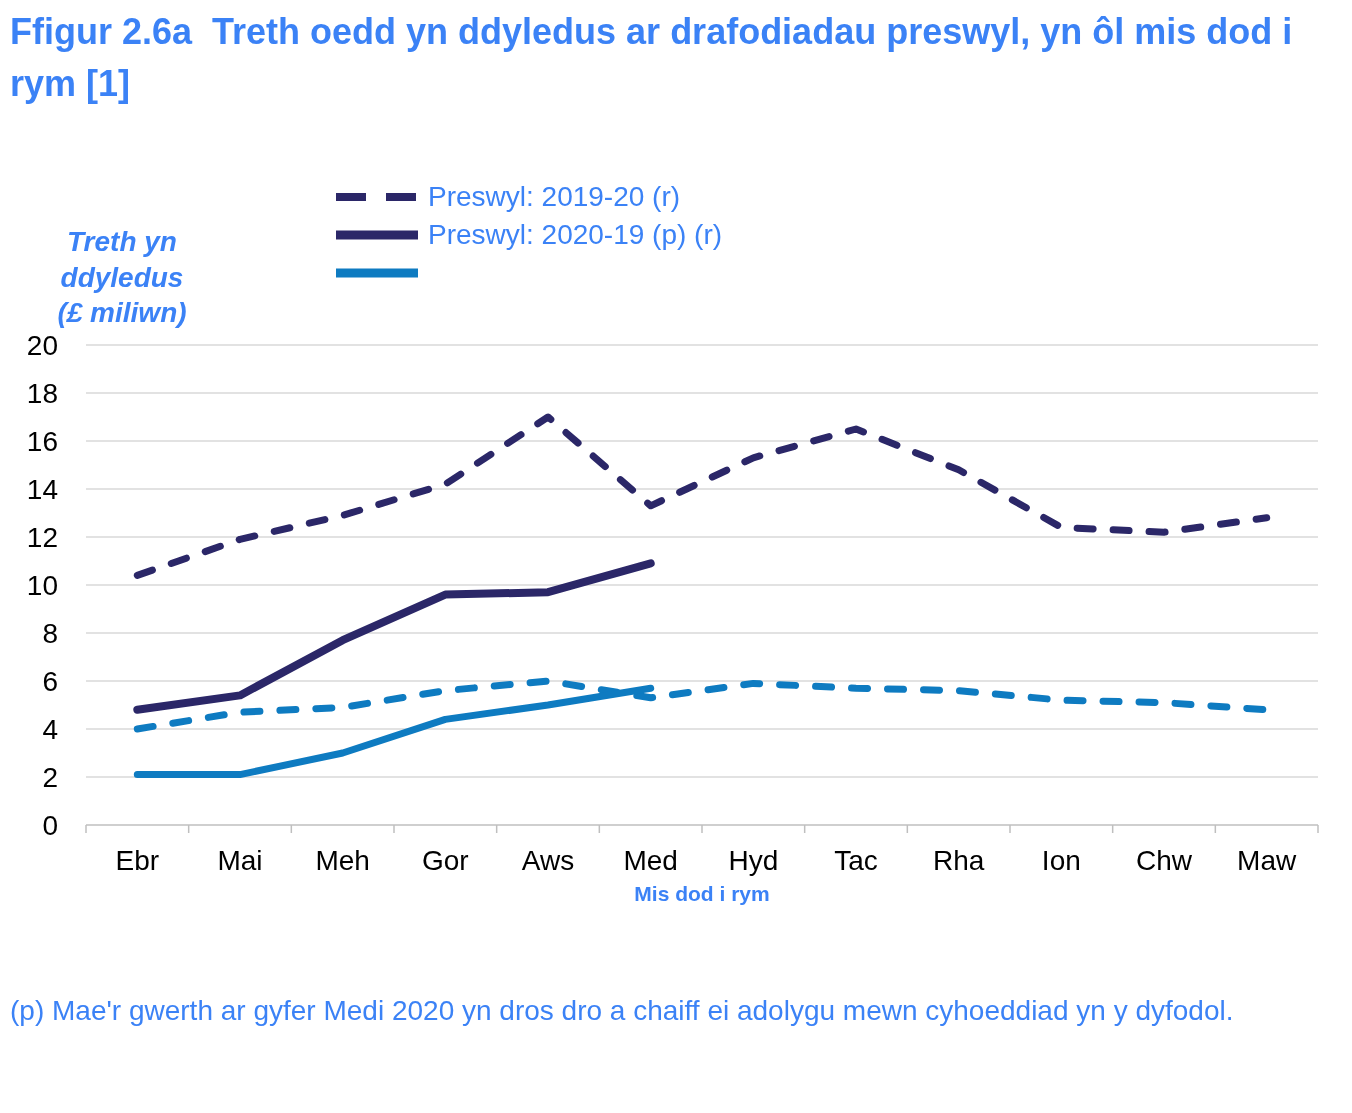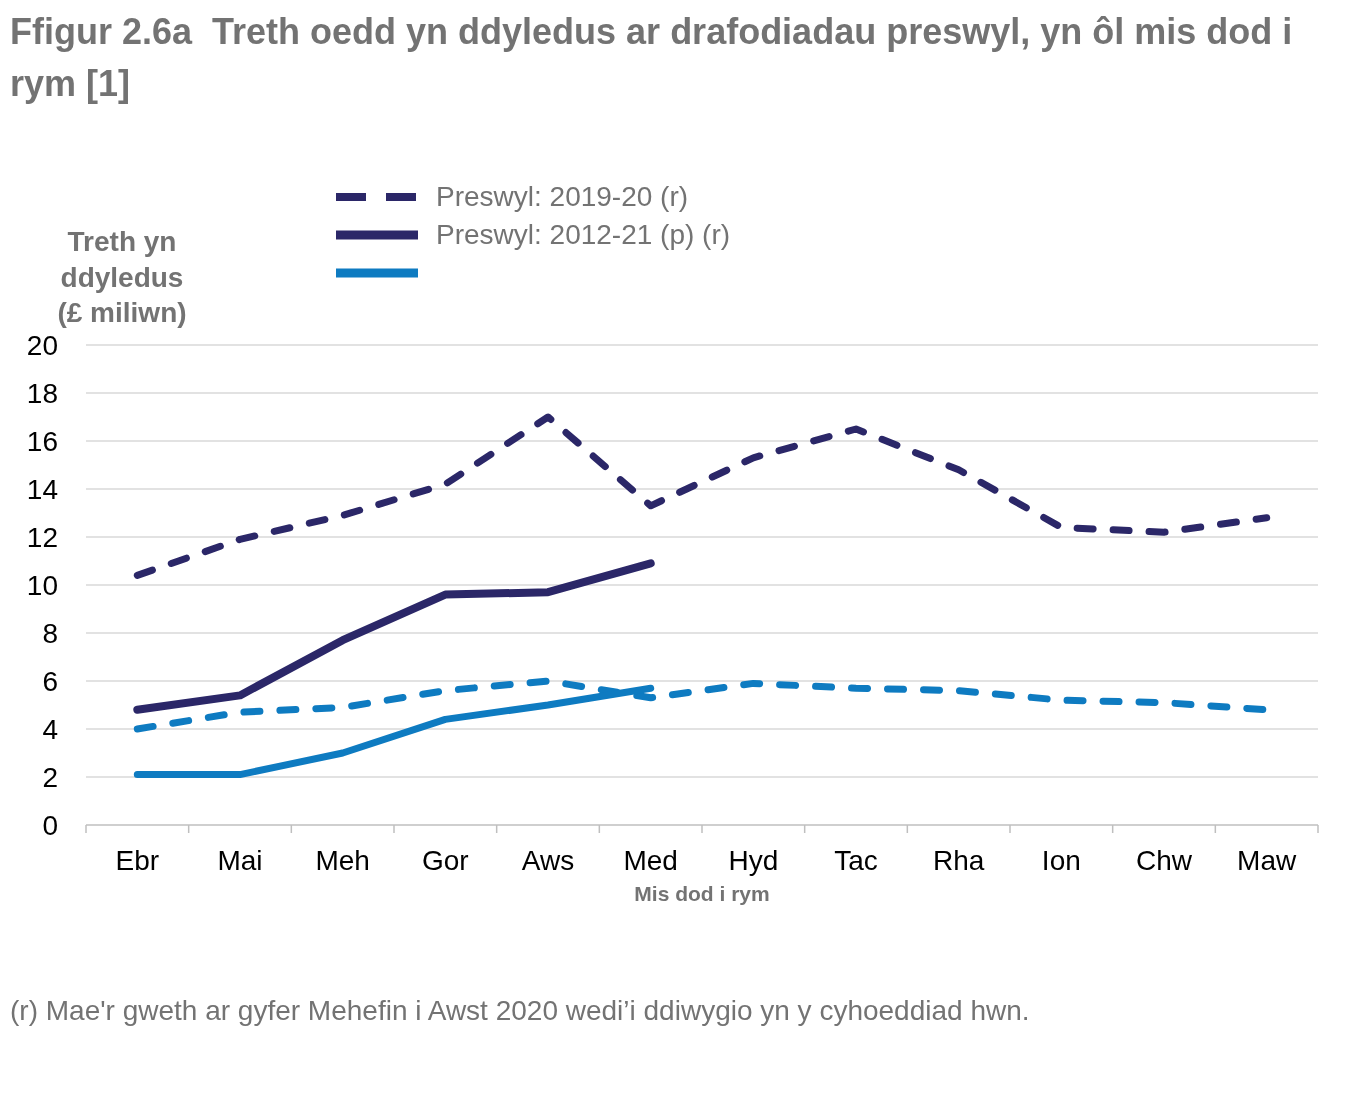--- a/index.html
+++ b/index.html
@@ -1,31 +1,31 @@
 <!DOCTYPE html>
 <html><head>
 <meta charset="utf-8">
 <style>
   html,body{margin:0;padding:0;background:#fff;}
   .page{
     position:relative;width:1352px;height:1113px;background:#ffffff;
-    font-family:"Liberation Sans",sans-serif;color:#737373;overflow:hidden;
+    font-family:"Liberation Sans",sans-serif;color:#3b82f6;overflow:hidden;
   }
   .fig-title{
     position:absolute;top:6px;left:10px;width:1338px;
     font-size:36px;font-weight:bold;line-height:1.44;white-space:pre-wrap;
   }
   .y-title{
     position:absolute;left:36px;top:224px;width:172px;text-align:center;
-    font-size:28px;font-weight:bold;line-height:1.27;white-space:pre-line;
+    font-size:28px;font-weight:bold;line-height:1.27;white-space:pre-line;font-style:italic;
   }
   .legend{position:absolute;left:333px;top:178px;}
   .legend-row{display:flex;align-items:center;height:38px;}
   .legend-swatch{flex:0 0 auto;display:block;}
-  .legend-label{margin-left:15px;font-size:28px;white-space:pre;line-height:1;}
+  .legend-label{margin-left:7px;font-size:28px;white-space:pre;line-height:1;}
   .plot{position:absolute;left:0;top:0;width:1352px;height:1113px;pointer-events:none;}
   .plot text{font-size:28px;fill:#000;}
   .x-title{
     position:absolute;left:86px;top:882px;width:1232px;text-align:center;
     font-size:21px;font-weight:bold;
   }
   .footnotes{
     position:absolute;left:10px;top:926px;width:1332px;
     font-size:28px;line-height:1.21;white-space:pre-wrap;
   }
@@ -47,21 +47,21 @@
       <div class="legend-row">
         <svg width="88" height="14" class="legend-swatch">
           <line x1="3" y1="7" x2="85" y2="7" stroke="#2B2768" stroke-width="8" stroke-dasharray="30 20"></line>
         </svg>
         <span class="legend-label">Preswyl: 2019-20 (r)</span>
       </div>
       <div class="legend-row">
         <svg width="88" height="14" class="legend-swatch">
           <line x1="3" y1="7" x2="85" y2="7" stroke="#2B2768" stroke-width="9"></line>
         </svg>
-        <span class="legend-label">Preswyl: 2012-21 (p) (r)</span>
+        <span class="legend-label">Preswyl: 2020-19 (p) (r)</span>
       </div>
       <div class="legend-row">
         <svg width="88" height="14" class="legend-swatch">
           <line x1="3" y1="7" x2="85" y2="7" stroke="#0E7BC1" stroke-width="9"></line>
         </svg>
       </div>
     </div>
 
   <svg class="plot" id="plot" viewBox="0 0 1352 1113">
       <line x1="86" y1="777" x2="1318" y2="777" stroke="#D9D9D9" stroke-width="1.5"></line>
@@ -113,17 +113,18 @@
       <text x="1266.6666666666667" y="870" text-anchor="middle">Maw</text>
       <path d="M 137.3 575.4 L 240.0 539.4 L 342.7 515.4 L 445.3 484.2 L 548.0 417.0 L 650.7 505.8 L 753.3 457.8 L 856.0 429.0 L 958.7 469.8 L 1061.3 527.4 L 1164.0 532.2 L 1266.7 517.8" fill="none" stroke="#2B2768" stroke-width="7" stroke-linecap="round" stroke-linejoin="round" stroke-dasharray="16 20"></path>
       <path d="M 137.3 709.8 L 240.0 695.4 L 342.7 640.2 L 445.3 594.6 L 548.0 592.2 L 650.7 563.4" fill="none" stroke="#2B2768" stroke-width="8" stroke-linecap="round" stroke-linejoin="round"></path>
       <path d="M 137.3 729.0 L 240.0 712.2 L 342.7 707.4 L 445.3 690.6 L 548.0 681.0 L 650.7 697.8 L 753.3 683.4 L 856.0 688.2 L 958.7 690.6 L 1061.3 700.2 L 1164.0 702.6 L 1266.7 709.8" fill="none" stroke="#0E7BC1" stroke-width="7" stroke-linecap="round" stroke-linejoin="round" stroke-dasharray="16 20"></path>
       <path d="M 137.3 774.6 L 240.0 774.6 L 342.7 753.0 L 445.3 719.4 L 548.0 705.0 L 650.7 688.2" fill="none" stroke="#0E7BC1" stroke-width="7" stroke-linecap="round" stroke-linejoin="round"></path>
     </svg>
 
   <div class="x-title">Mis dod i rym</div>
 
   <div class="footnotes">
+    <p class="gap-after">(p) Mae'r gwerth ar gyfer Medi 2020 yn dros dro a chaiff ei adolygu mewn cyhoeddiad yn y dyfodol.</p>
     <p>(r) Mae'r gweth ar gyfer Mehefin i Awst 2020 wedi’i ddiwygio yn y cyhoeddiad hwn.</p>
     
   </div>
 
 </div>
 
 </body></html>

